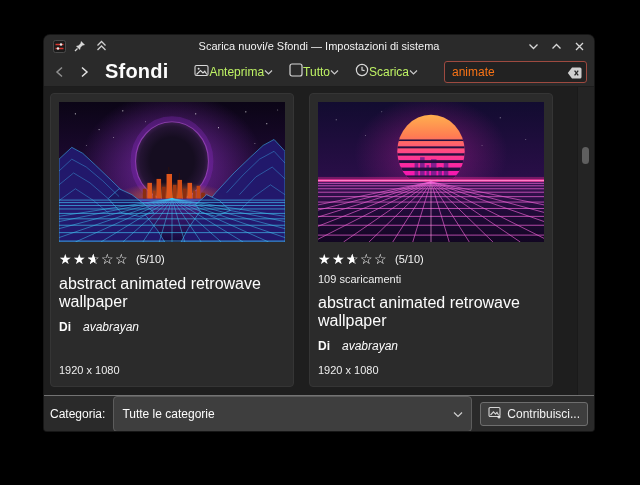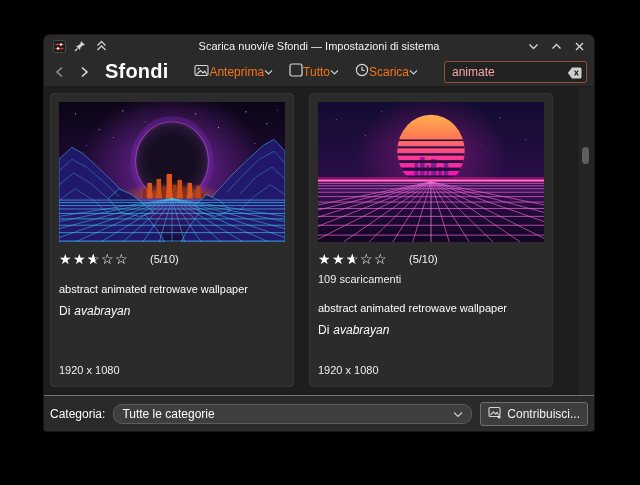--- a/index.html
+++ b/index.html
@@ -27,61 +27,61 @@
   .titlebar .controls{margin-left:auto;display:flex;align-items:center;gap:9px;z-index:1;}
   .tb-icon{display:inline-flex;align-items:center;justify-content:center;width:14px;height:14px;}
   
   .toolbar{
     height:29px;flex:none;display:flex;align-items:center;
     padding:0 7px;gap:6px;background:#2a2a2a;border-bottom:1px solid #1d1d1d;
   }
   .nav-btn{width:18px;height:18px;display:flex;align-items:center;justify-content:center;}
   .page-title{font-size:20px;font-weight:600;margin-left:6px;letter-spacing:.2px;}
   .tool-group{margin-left:auto;display:flex;align-items:center;gap:16px;}
-  .tool-btn{display:flex;align-items:center;font-size:12px;color:#f97316;}
+  .tool-btn{display:flex;align-items:center;font-size:12px;color:#bef264;}
   .search-wrap{position:relative;margin-left:10px;}
   .search-input{
     width:112px;height:20px;background:#222222;border:1px solid #9e4a40;
-    border-radius:3px;color:#fca5a5;font-size:12px;padding:0 22px 0 7px;outline:none;
+    border-radius:3px;color:#f97316;font-size:12px;padding:0 22px 0 7px;outline:none;
     font-family:"Liberation Sans","DejaVu Sans",sans-serif;
   }
   .search-clear{position:absolute;right:5px;top:4px;width:15px;height:12px;}
   
   .content{flex:1;background:#1e1e1e;position:relative;overflow:hidden;}
   .cards{display:flex;gap:15px;padding:6px 24px 8px 6px;}
   .card{
     flex:none;width:244px;height:294px;background:#2b2b2b;
     border:1px solid #353535;border-radius:4px;padding:8px;
     display:flex;flex-direction:column;box-sizing:border-box;
   }
   .preview{width:100%;height:140px;flex:none;}
   .preview svg{display:block;width:100%;height:100%;}
   .rating-row{display:flex;align-items:center;margin-top:9px;height:15px;}
   .star{position:relative;display:inline-block;font-size:14px;line-height:14px;color:#fff;width:14px;}
   .star .overlay{position:absolute;left:0;top:0;width:55%;overflow:hidden;}
-  .rating-text{font-size:11px;margin-left:21px;color:#f5f5f5;}
+  .rating-text{font-size:11px;margin-left:7px;color:#f5f5f5;}
   .downloads{font-size:11px;margin-top:7px;color:#eeeeee;}
-  .item-title{font-size:11px;margin-top:17px;}
+  .item-title{font-size:16px;margin-top:9px;}
   .author{font-size:12px;margin-top:9px;}
-  .author .prefix{margin-right:4px;}
+  .author .prefix{margin-right:12px;font-weight:bold;}
   .author .name{font-style:italic;}
   .resolution{font-size:11px;margin-top:auto;margin-bottom:2px;color:#eeeeee;}
   .scroll-gutter{
     position:absolute;top:0;right:0;bottom:0;width:16px;
     background:#242424;border-left:1px solid #1a1a1a;
   }
   .scroll-thumb{position:absolute;top:60px;left:4px;width:7px;height:17px;border-radius:3.5px;background:#5f5f5f;}
   
   .bottombar{
     height:35px;flex:none;display:flex;align-items:center;
     padding:0 6px;gap:8px;background:#2a2a2a;border-top:1px solid #737373;
   }
   .cat-label{font-size:12px;}
   .combobox{
-    flex:1;height:20px;background:#3e3e3e;border:1px solid #5c5c5c;border-radius:9px;
+    flex:1;height:36px;background:#3e3e3e;border:1px solid #5c5c5c;border-radius:4px;
     display:flex;align-items:center;padding:0 8px;box-sizing:border-box;font-size:12px;
   }
   .combobox .chev{margin-left:auto;}
   .btn{
     height:24px;background:#3e3e3e;border:1px solid #6e6e6e;border-radius:3px;
     display:flex;align-items:center;gap:5px;padding:0 7px;box-sizing:border-box;
     font-size:12px;color:#f2f2f2;flex:none;
   }
 </style>
 </head>

